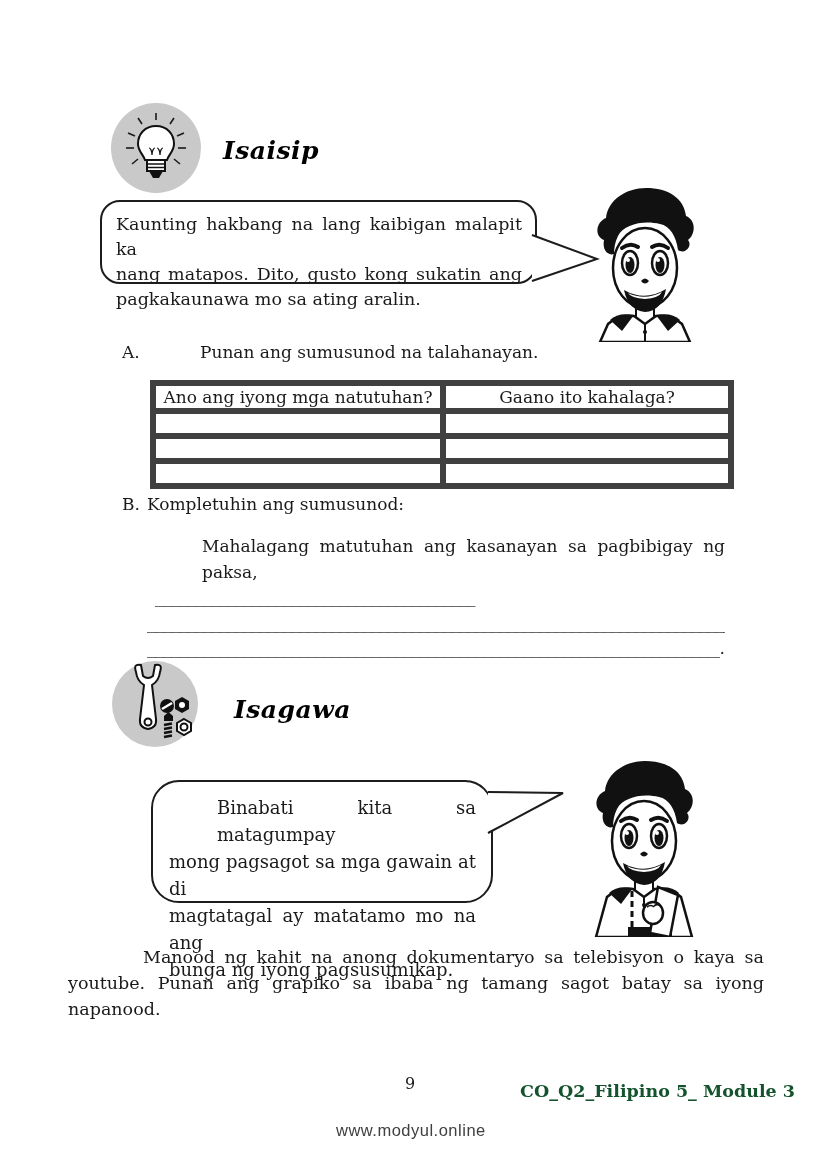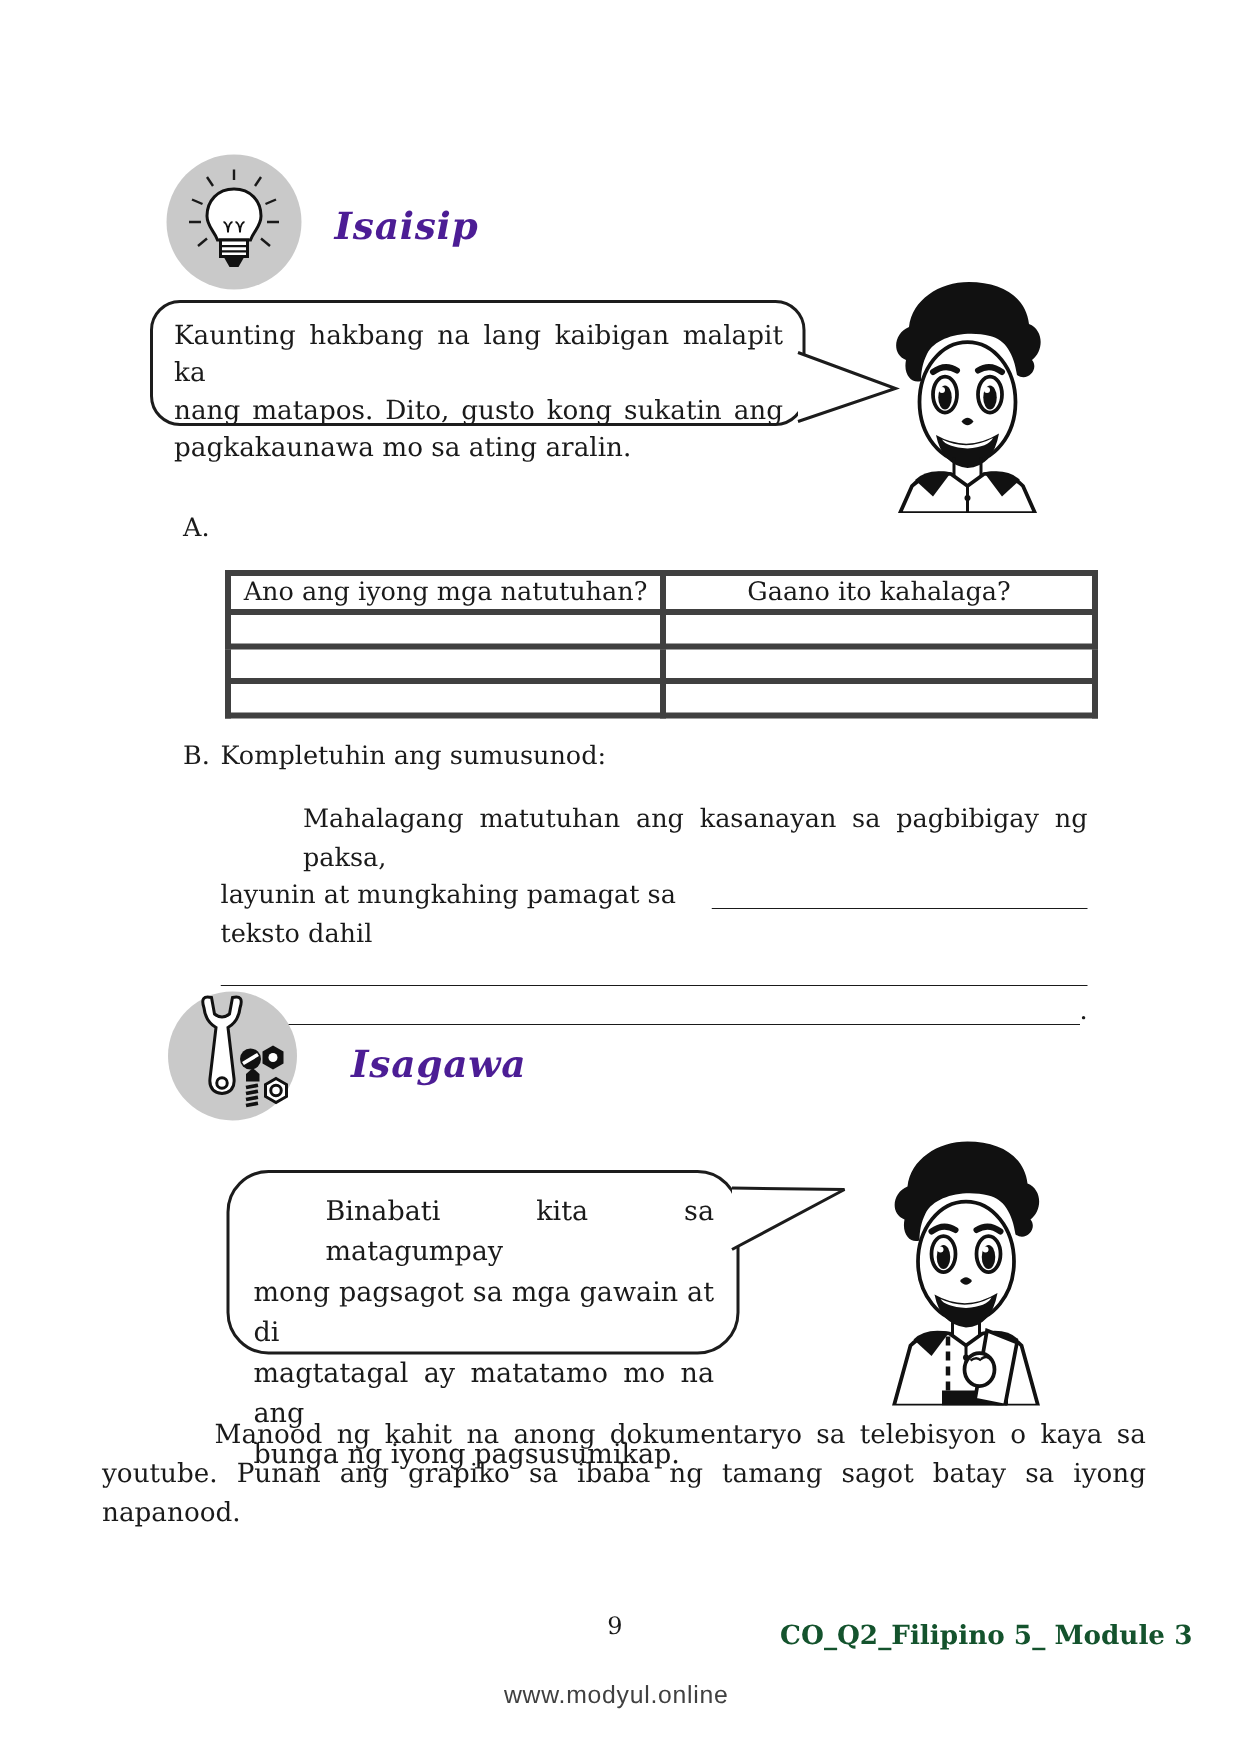--- a/index.html
+++ b/index.html
@@ -5,33 +5,33 @@
   html,body{margin:0;padding:0;background:#ffffff;}
   .page{position:relative;width:826px;height:1169px;background:#ffffff;overflow:hidden;
         font-family:"DejaVu Serif", serif;color:#1a1a1a;}
   .abs{position:absolute;}
 
   
   .icon-circle{position:absolute;border-radius:50%;background:#c9c9c9;}
 
   
   .section-heading{position:absolute;font-weight:bold;font-style:italic;font-size:25px;
-        letter-spacing:0.5px;color:#4c1d95;}
+        letter-spacing:0.5px;color:#000000;}
 
   
   .bubble{position:absolute;background:#fff;border:2px solid #1c1c1c;box-sizing:border-box;}
   .bubble-text{font-size:17.5px;line-height:25px;}
   .just{text-align:justify;text-align-last:justify;}
 
   
   .task-row{position:absolute;font-size:17px;}
 
   
   table.fill-table{border-collapse:collapse;width:578px;table-layout:fixed;}
-  table.fill-table td,table.fill-table th{border:4px solid #404040;font-weight:normal;
+  table.fill-table td,table.fill-table th{border:6px solid #404040;font-weight:normal;
         font-size:17px;padding:0;vertical-align:middle;}
   table.fill-table th{height:22px;text-align:center;}
   table.fill-table td{height:19px;}
 
   
   .blankline{white-space:nowrap;overflow:hidden;letter-spacing:-0.5px;}
   .flexline{display:flex;align-items:baseline;}
   .flexline .grow{flex:1 1 auto;min-width:0;}
 
   .para{font-size:17px;line-height:25.5px;}
@@ -103,20 +103,21 @@
     <line x1="82" y1="121" x2="82" y2="133" stroke="#111111" stroke-width="2"></line>
     <path d="M28,158 L36,140 Q46,130 62,132 L73,140 L84,132 Q100,130 110,140 L118,158 Z" fill="#ffffff" stroke="#111111" stroke-width="2.5"></path>
     <path d="M62,131 L50,147 L38,136 Q46,128 62,131 Z" fill="#111111"></path>
     <path d="M84,131 L96,147 L108,136 Q100,128 84,131 Z" fill="#111111"></path>
     <line x1="73" y1="140" x2="73" y2="158" stroke="#111111" stroke-width="2"></line>
     <circle cx="73" cy="148" r="2" fill="#111111"></circle>
   </svg>
 
   <div class="task-row" style="left:122px;top:342px;width:620px;display:flex;">
     <span style="width:78px;">A.</span>
+    <span>Punan ang sumusunod na talahanayan.</span>
   </div>
 
   <div class="abs" style="left:150px;top:380px;">
     <table class="fill-table">
       <colgroup>
           <col style="width:290px">
           <col style="width:288px">
         </colgroup>
       <thead>
         <tr>
@@ -142,21 +143,20 @@
   </div>
 
   <div class="task-row" style="left:122px;top:494px;width:620px;display:flex;">
     <span style="width:25px;">B.</span>
     <span>Kompletuhin ang sumusunod:</span>
   </div>
 
   <div class="abs para" style="left:147px;top:534px;width:578px;">
     <div class="just" style="padding-left:55px;">Mahalagang matutuhan ang kasanayan sa pagbibigay ng paksa,</div>
     <div class="flexline">
-      <span>layunin at mungkahing pamagat sa teksto dahil</span>
       <span style="width:8px;"></span>
       <span class="grow blankline">________________________________________</span>
     </div>
     <div class="blankline">________________________________________________________________________________</div>
     <div class="flexline">
       <span class="grow blankline">________________________________________________________________________________</span>
       <span>.</span>
     </div>
   </div>
 

